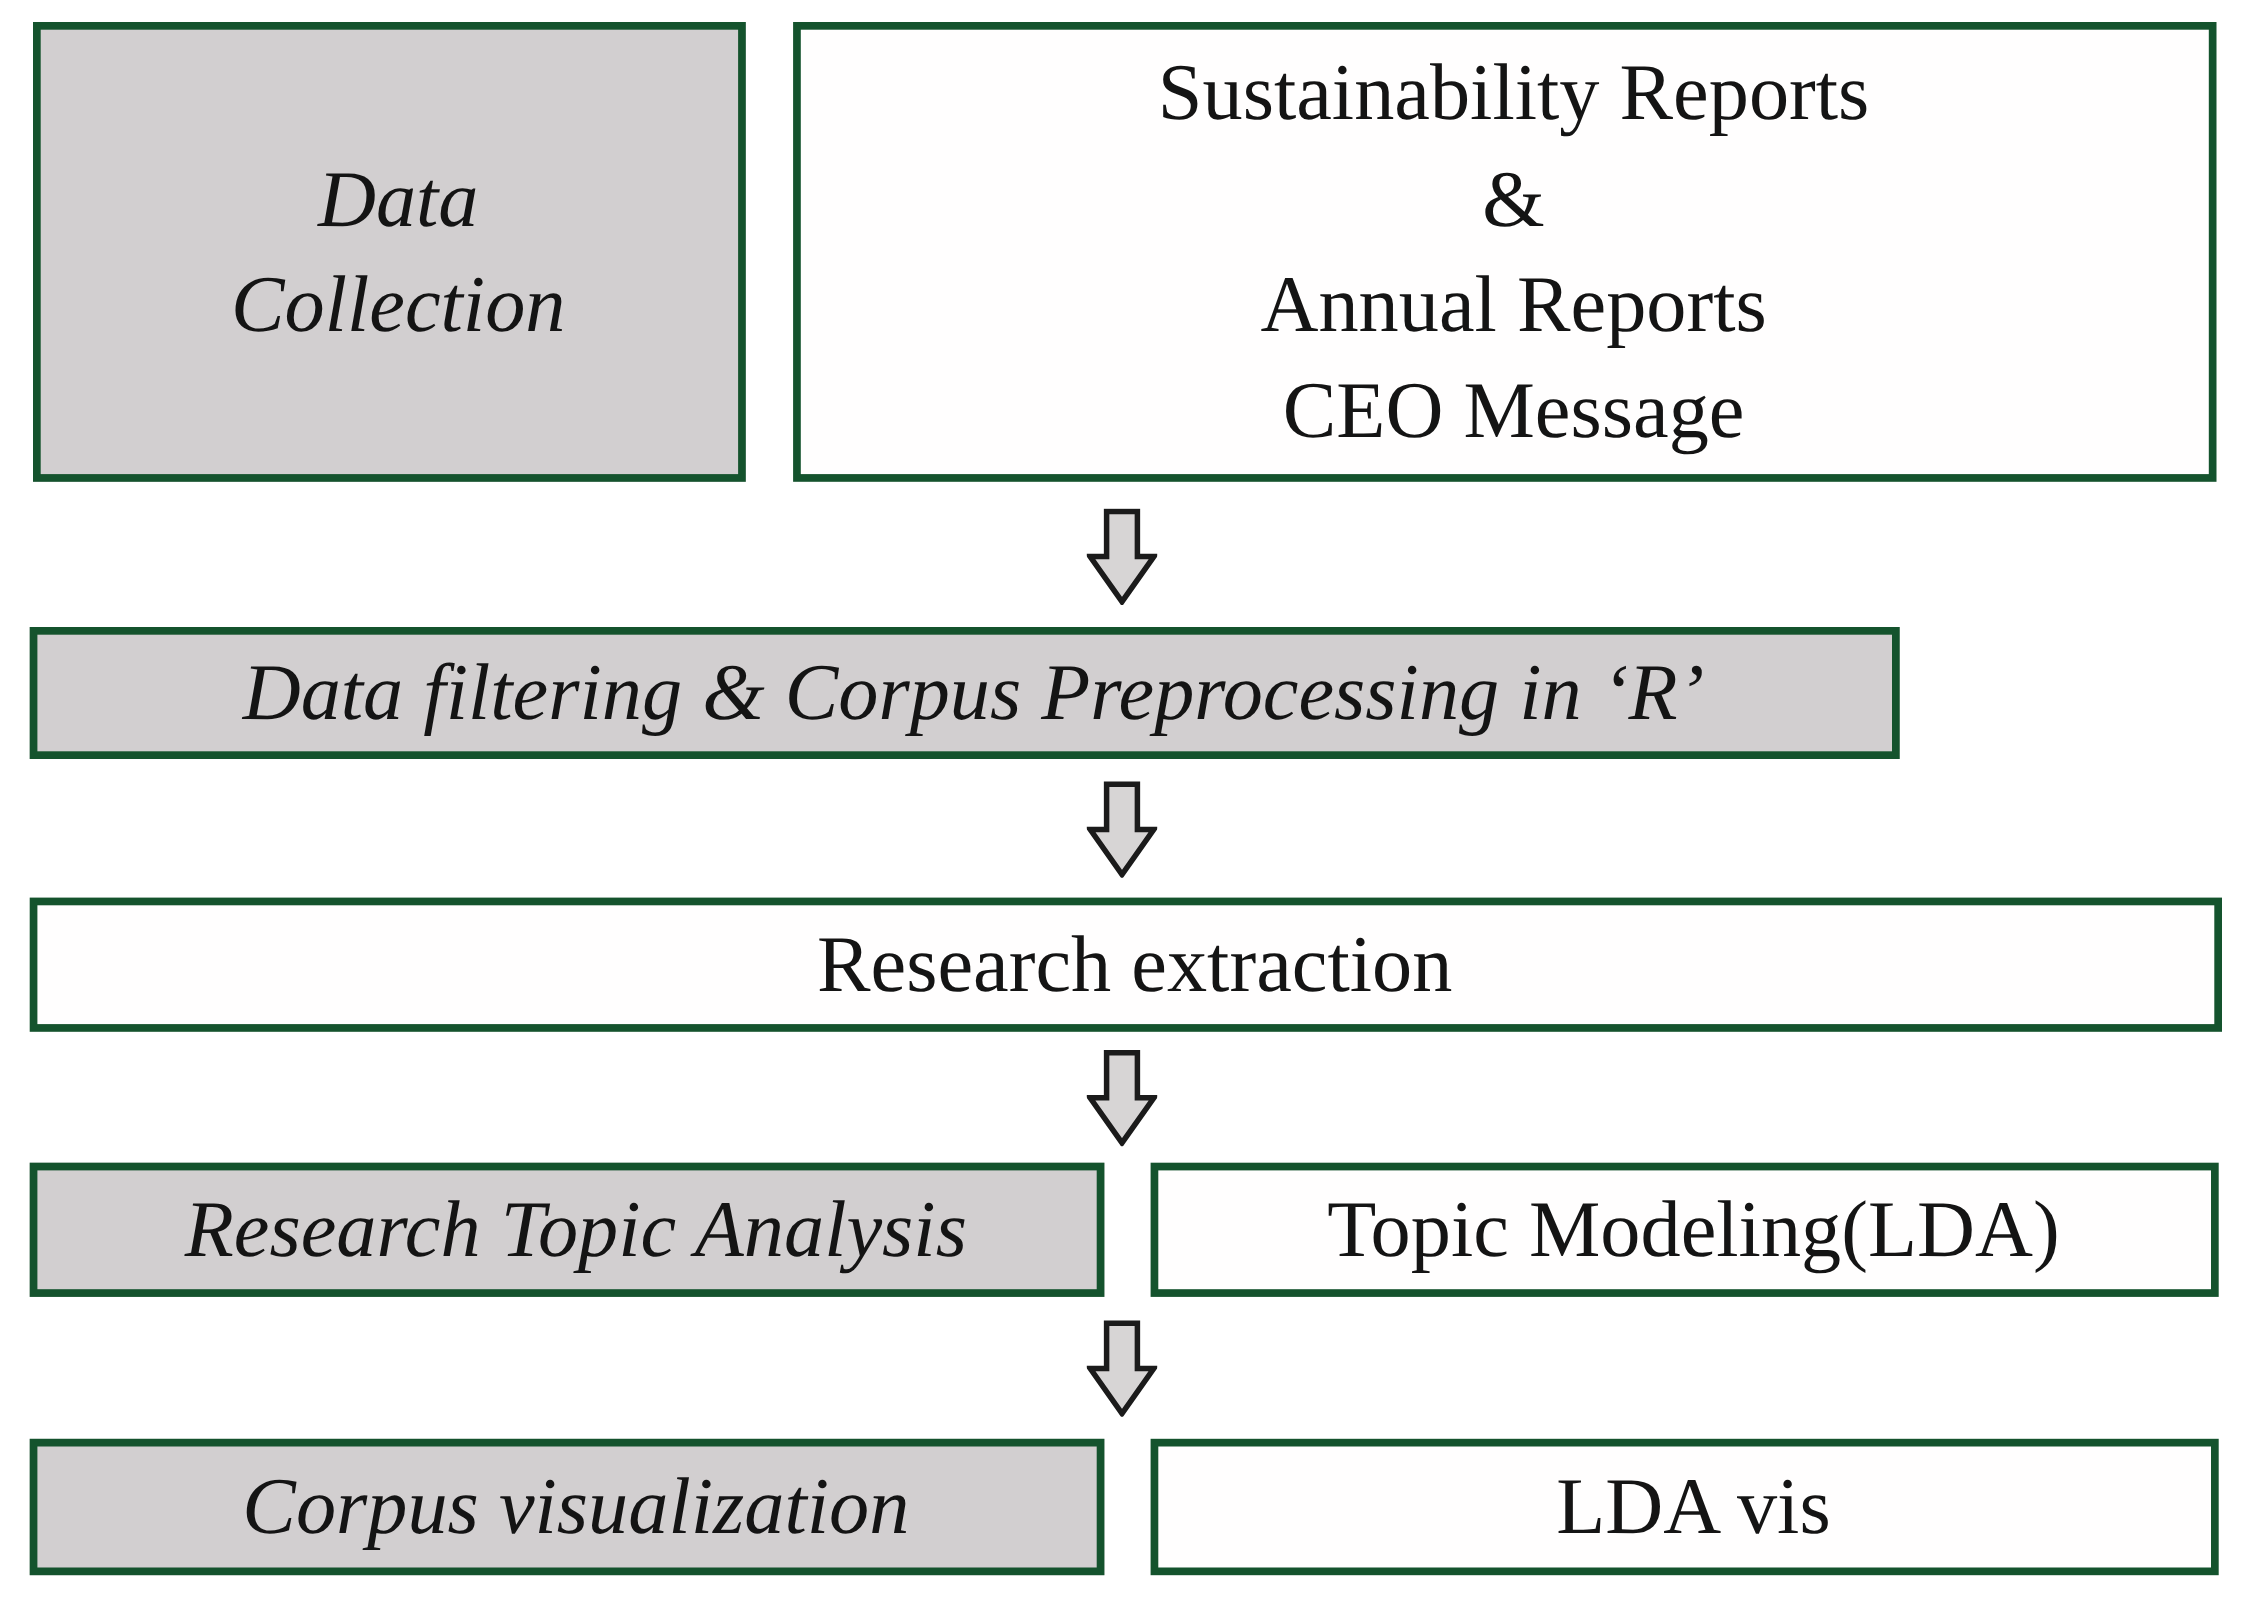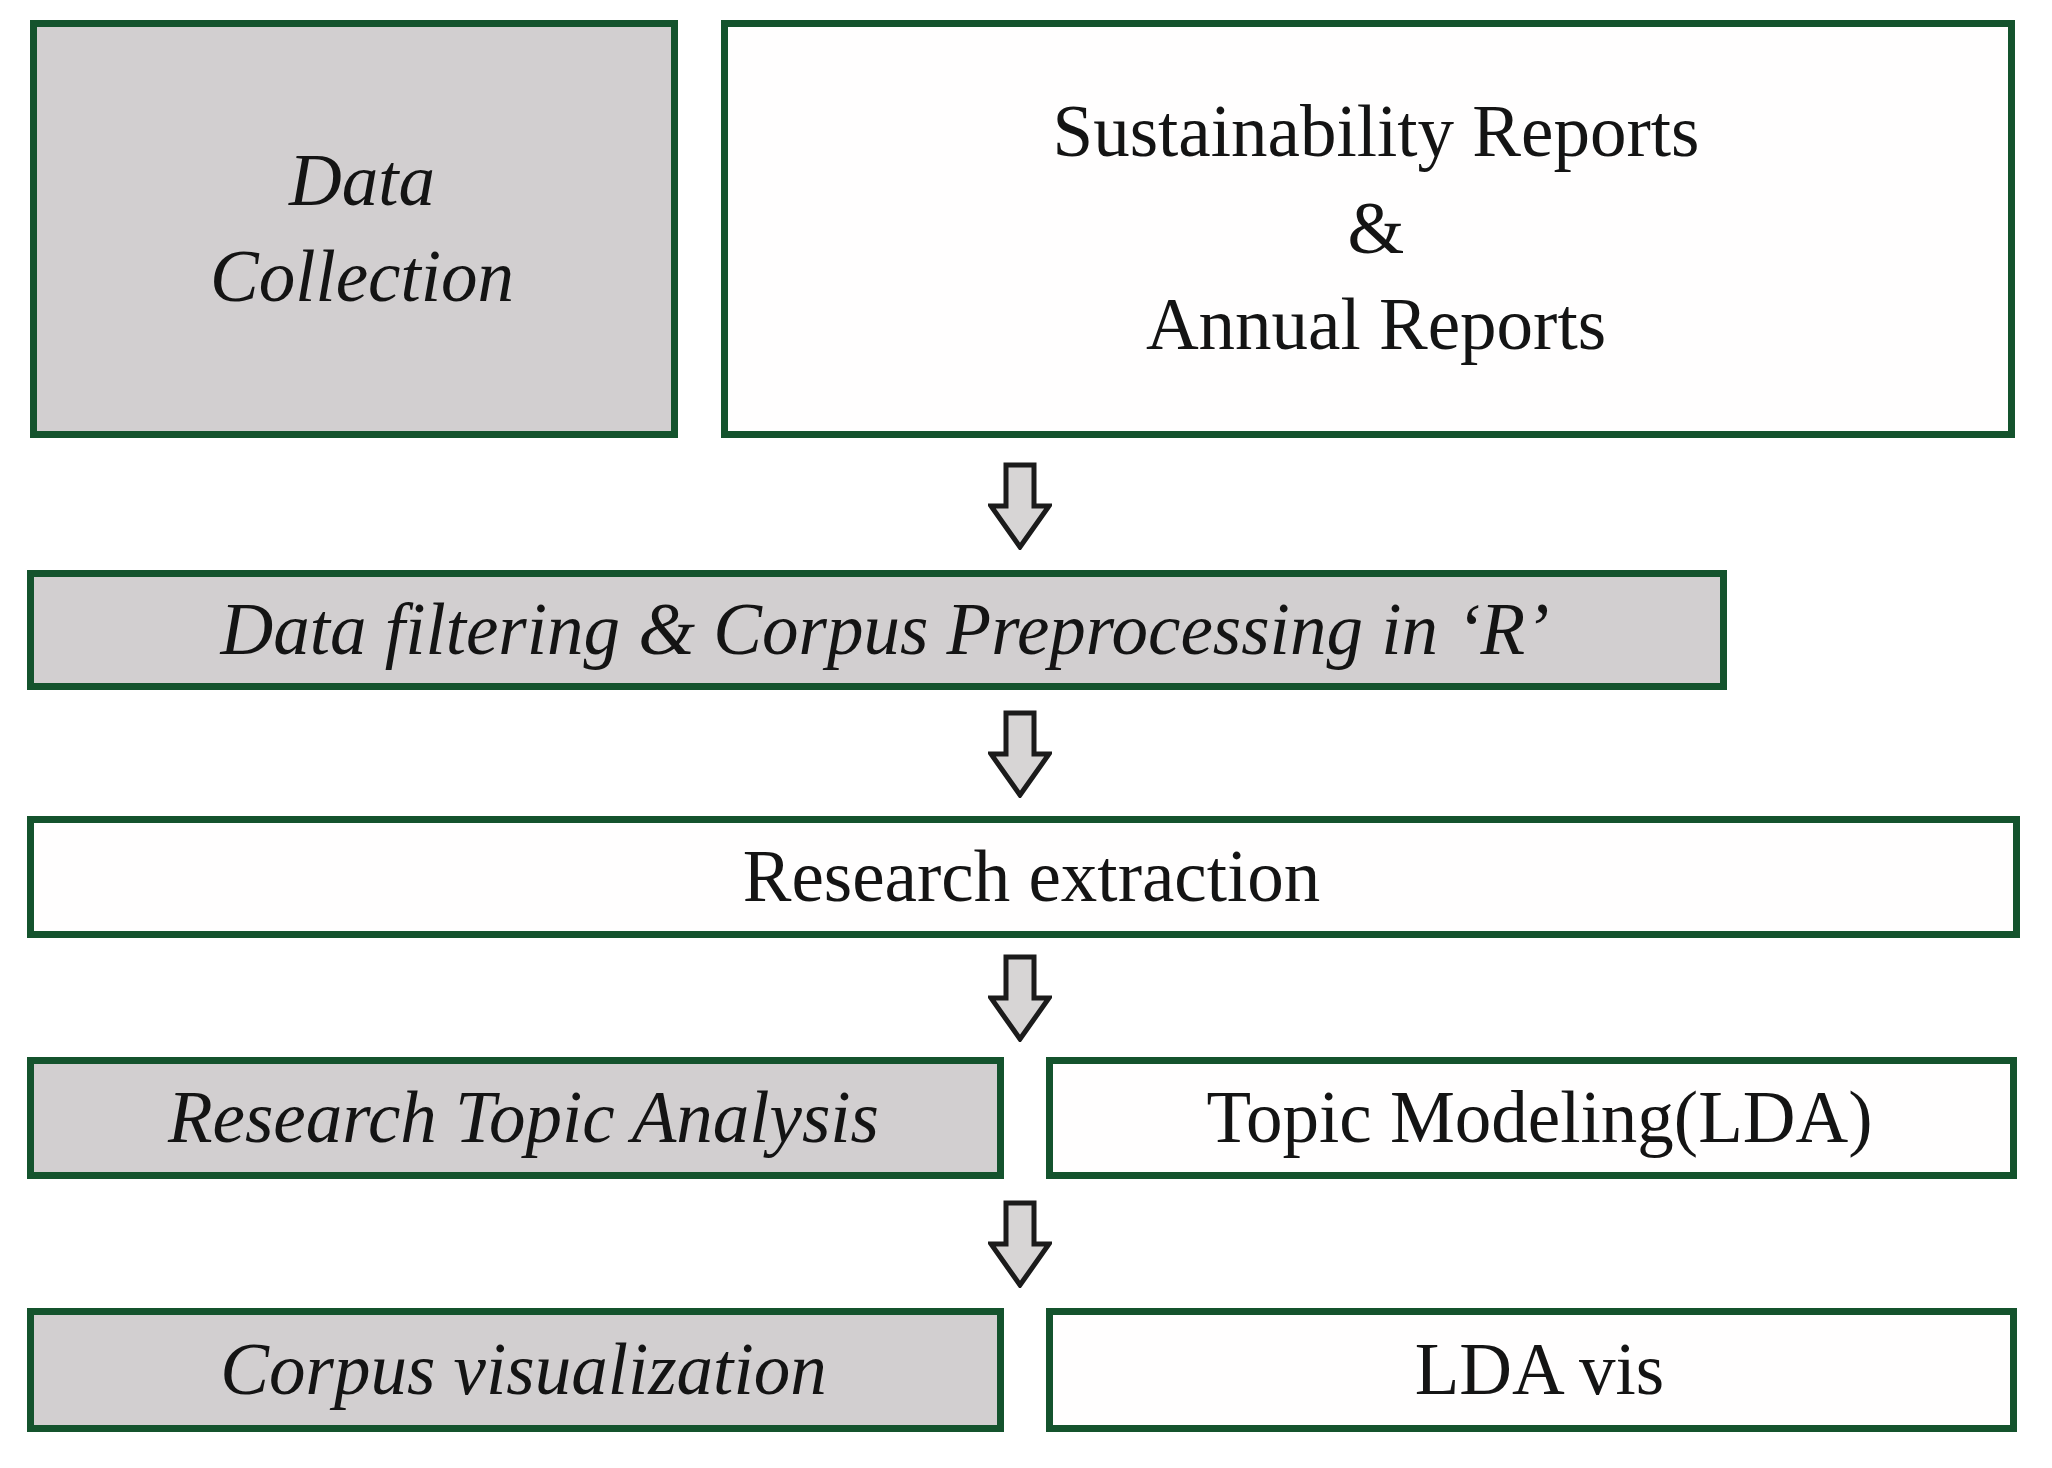--- a/index.html
+++ b/index.html
@@ -60,20 +60,21 @@
       <span class="line">Data</span>
       <span class="line">Collection</span>
     </div>
   </div>
 
   <div class="box white" id="box-sources">
     <div>
       <span class="line">Sustainability Reports</span>
       <span class="line">&amp;</span>
       <span class="line">Annual Reports</span>
+      <span class="line">CEO Message</span>
     </div>
   </div>
 
   <svg class="arrow" id="arrow-1" viewBox="0 0 64 88">
     <path d="M18 3 L46 3 L46 44 L61 44 L32 85 L3 44 L18 44 Z" stroke="#1b1b1b" stroke-width="5" stroke-linejoin="miter" fill="#d7d5d5"></path>
   </svg>
 
   <div class="box gray" id="box-filtering">
     <span>Data filtering &amp; Corpus Preprocessing in ‘R’</span>
   </div>

